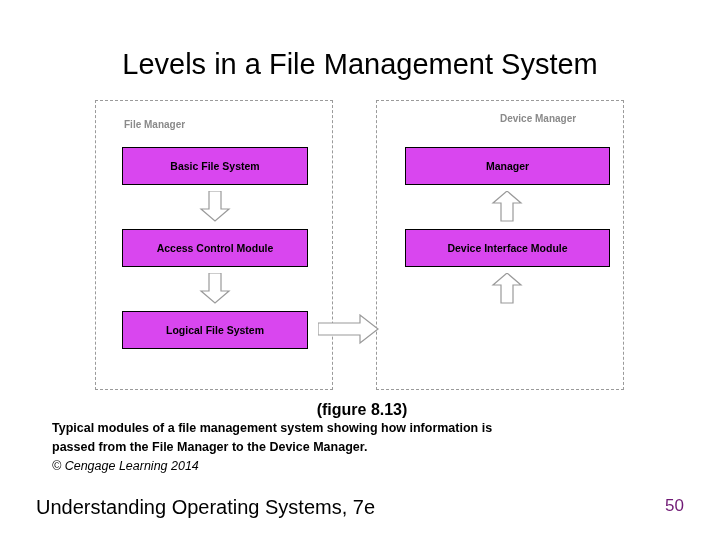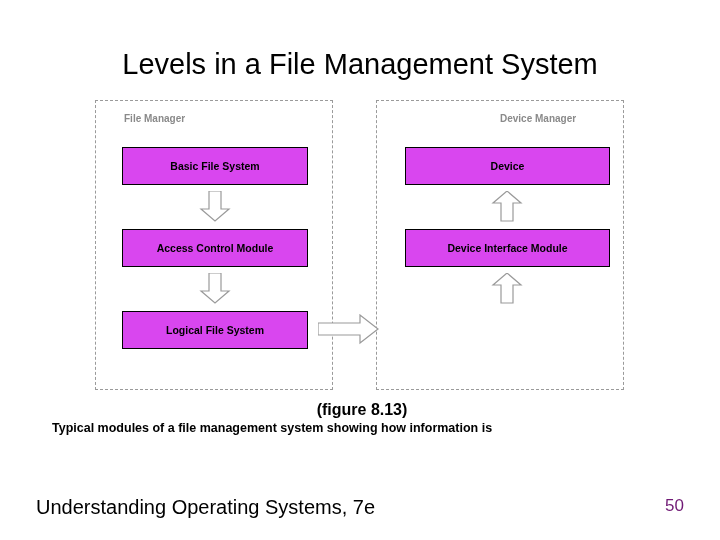--- a/index.html
+++ b/index.html
@@ -47,21 +47,21 @@
   .group-box.right { left: 284px; top: 0px; width: 248px; height: 290px; }
 
   .group-label {
     position: absolute;
     font-size: 10px;
     color: #8a8a8a;
     font-weight: bold;
     font-family: "Liberation Sans", sans-serif;
     white-space: nowrap;
   }
-  .group-label.left  { left: 20px;  top: 13px; padding-left: 12px; }
+  .group-label.left  { left: 20px;  top: 19px; padding-left: 12px; }
   .group-label.right { left: 408px; top: 13px; text-align: center; }
 
   .module-box {
     position: absolute;
     box-sizing: border-box;
     border: 1px solid #000000;
     background: #d946ef;
     display: flex;
     align-items: center;
     justify-content: center;
@@ -146,21 +146,21 @@
   <div class="group-box left"></div>
   <div class="group-box right"></div>
 
   <div class="group-label left">File Manager</div>
   <div class="group-label right">Device Manager</div>
 
   <div class="module-box mb-l r1">Basic File System</div>
   <div class="module-box mb-l r3">Logical File System</div>
   <div class="module-box mb-l r2">Access Control Module</div>
 
-  <div class="module-box mb-r r1">Device</div>
+  <div class="module-box mb-r r1">Manager</div>
   <div class="module-box mb-r r2">Device Interface Module</div>
 
   <div class="arrow" style="left:107px; top:91px;">
     <svg width="34" height="32" viewBox="0 0 34 32">
       <polygon points="10,0 22,0 22,18 30,18 16,30 2,18 10,18" fill="#ffffff" stroke="#9a9a9a" stroke-width="1.2"></polygon>
     </svg>
   </div>
 
   <div class="arrow" style="left:107px; top:173px;">
     <svg width="34" height="32" viewBox="0 0 34 32">
@@ -184,16 +184,18 @@
     <svg width="34" height="32" viewBox="0 0 34 32">
       <polygon points="16,0 30,12 22,12 22,30 10,30 10,12 2,12" fill="#ffffff" stroke="#9a9a9a" stroke-width="1.2"></polygon>
     </svg>
   </div>
 
 </div>
 
 <div class="caption">
   <div class="fig">(figure 8.13)</div>
   <div class="body">Typical modules of a file management system showing how information is</div>
+  <div class="body">passed from the File Manager to the Device Manager.</div>
+  <div class="copyright">© Cengage Learning 2014</div>
 </div>
 
 <div class="footer-left">Understanding Operating Systems, 7e</div>
 <div class="footer-right">50</div>
 
 </body></html>

